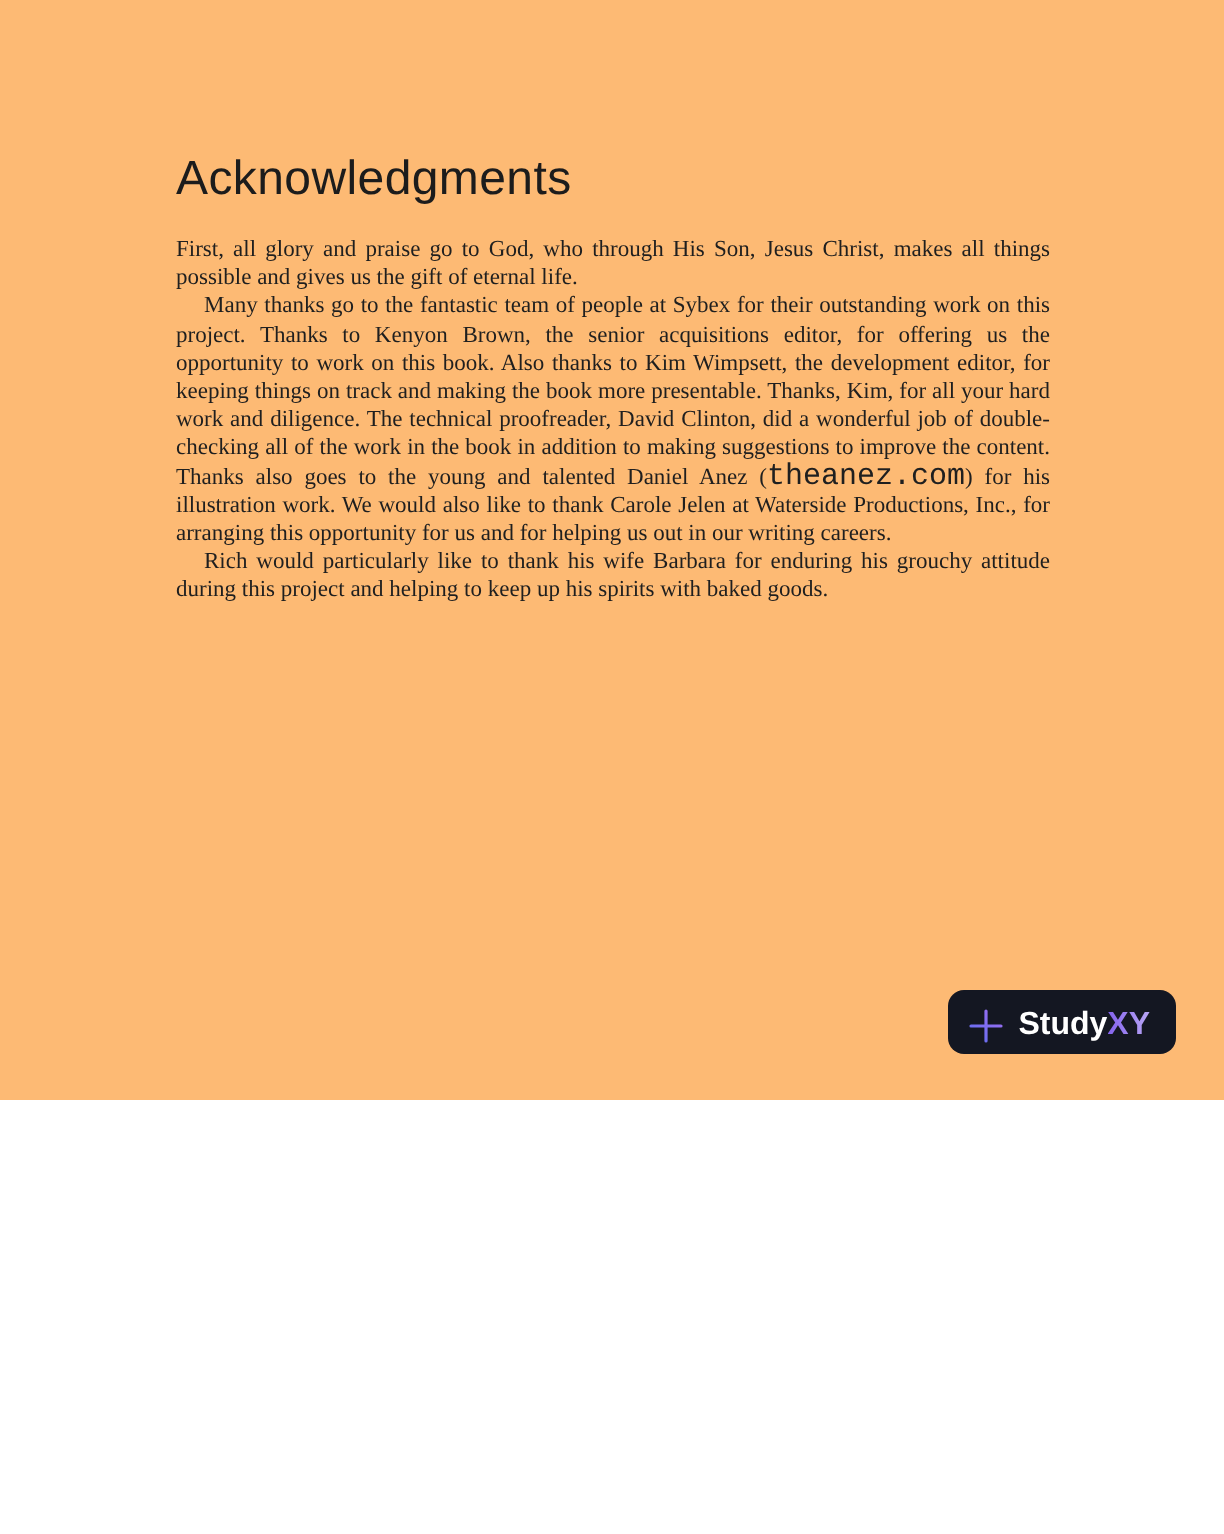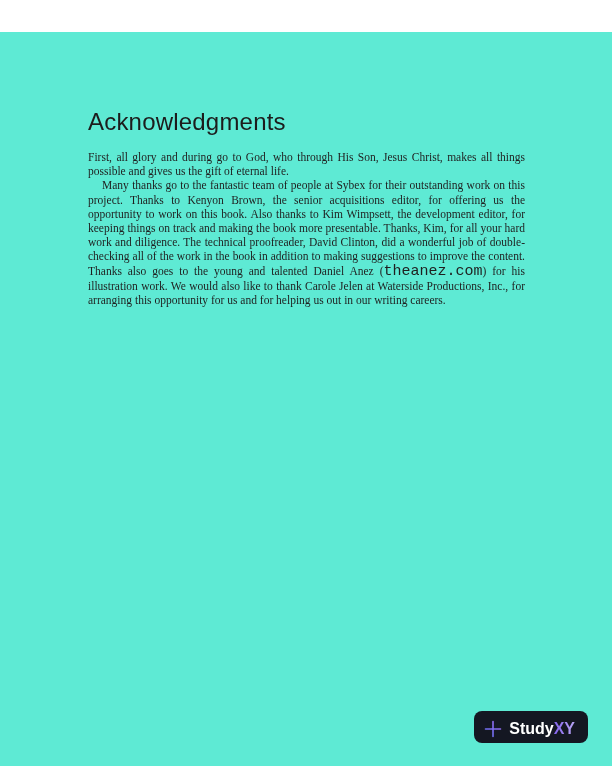--- a/index.html
+++ b/index.html
@@ -3,25 +3,24 @@
 <meta charset="utf-8">
 <style>
   html, body {
     margin: 0;
     padding: 0;
     background: #ffffff;
   }
   .page {
     position: relative;
     width: 612px;
-    height: 734px;
-    background: #5eead4;
+    height: 550px;
+    background: #fdba74;
     overflow: hidden;
     font-family: "Liberation Serif", serif;
-    margin-top: 32px;
   }
   .page-title {
     position: absolute;
     left: 88px;
     top: 76px;
     font-family: "Liberation Sans", sans-serif;
     font-size: 24px;
     font-weight: 400;
     letter-spacing: 0.2px;
     color: #1c1c1c;
@@ -81,22 +80,23 @@
   }
 </style>
 </head>
 <body>
 
 <div class="page">
 
   <h1 class="page-title">Acknowledgments</h1>
 
   <div class="body-text">
-    <p>First, all glory and during go to God, who through His Son, Jesus Christ, makes all things possible and gives us the gift of eternal life.</p>
+    <p>First, all glory and praise go to God, who through His Son, Jesus Christ, makes all things possible and gives us the gift of eternal life.</p>
     <p class="indent"><span>Many thanks go to the fantastic team of people at Sybex for their outstanding work on this project. Thanks to Kenyon Brown, the senior acquisitions editor, for offering us the opportunity to work on this book. Also thanks to Kim Wimpsett, the development editor, for keeping things on track and making the book more presentable. Thanks, Kim, for all your hard work and diligence. The technical proofreader, David Clinton, did a wonderful job of double-checking all of the work in the book in addition to making suggestions to improve the content. Thanks also goes to the young and talented Daniel Anez (</span><span class="mono">theanez.com</span><span>) for his illustration work. We would also like to thank Carole Jelen at Waterside Productions, Inc., for arranging this opportunity for us and for helping us out in our writing careers.</span></p>
+    <p class="indent">Rich would particularly like to thank his wife Barbara for enduring his grouchy attitude during this project and helping to keep up his spirits with baked goods.</p>
   </div>
 
   <div class="brand-badge">
     <svg class="plus-icon" viewBox="0 0 18 18" aria-hidden="true">
       <defs>
         <linearGradient id="plusGrad" x1="0" y1="1" x2="1" y2="0">
           <stop offset="0" stop-color="#5f6ef0"></stop>
           <stop offset="1" stop-color="#a06df2"></stop>
         </linearGradient>
       </defs>

